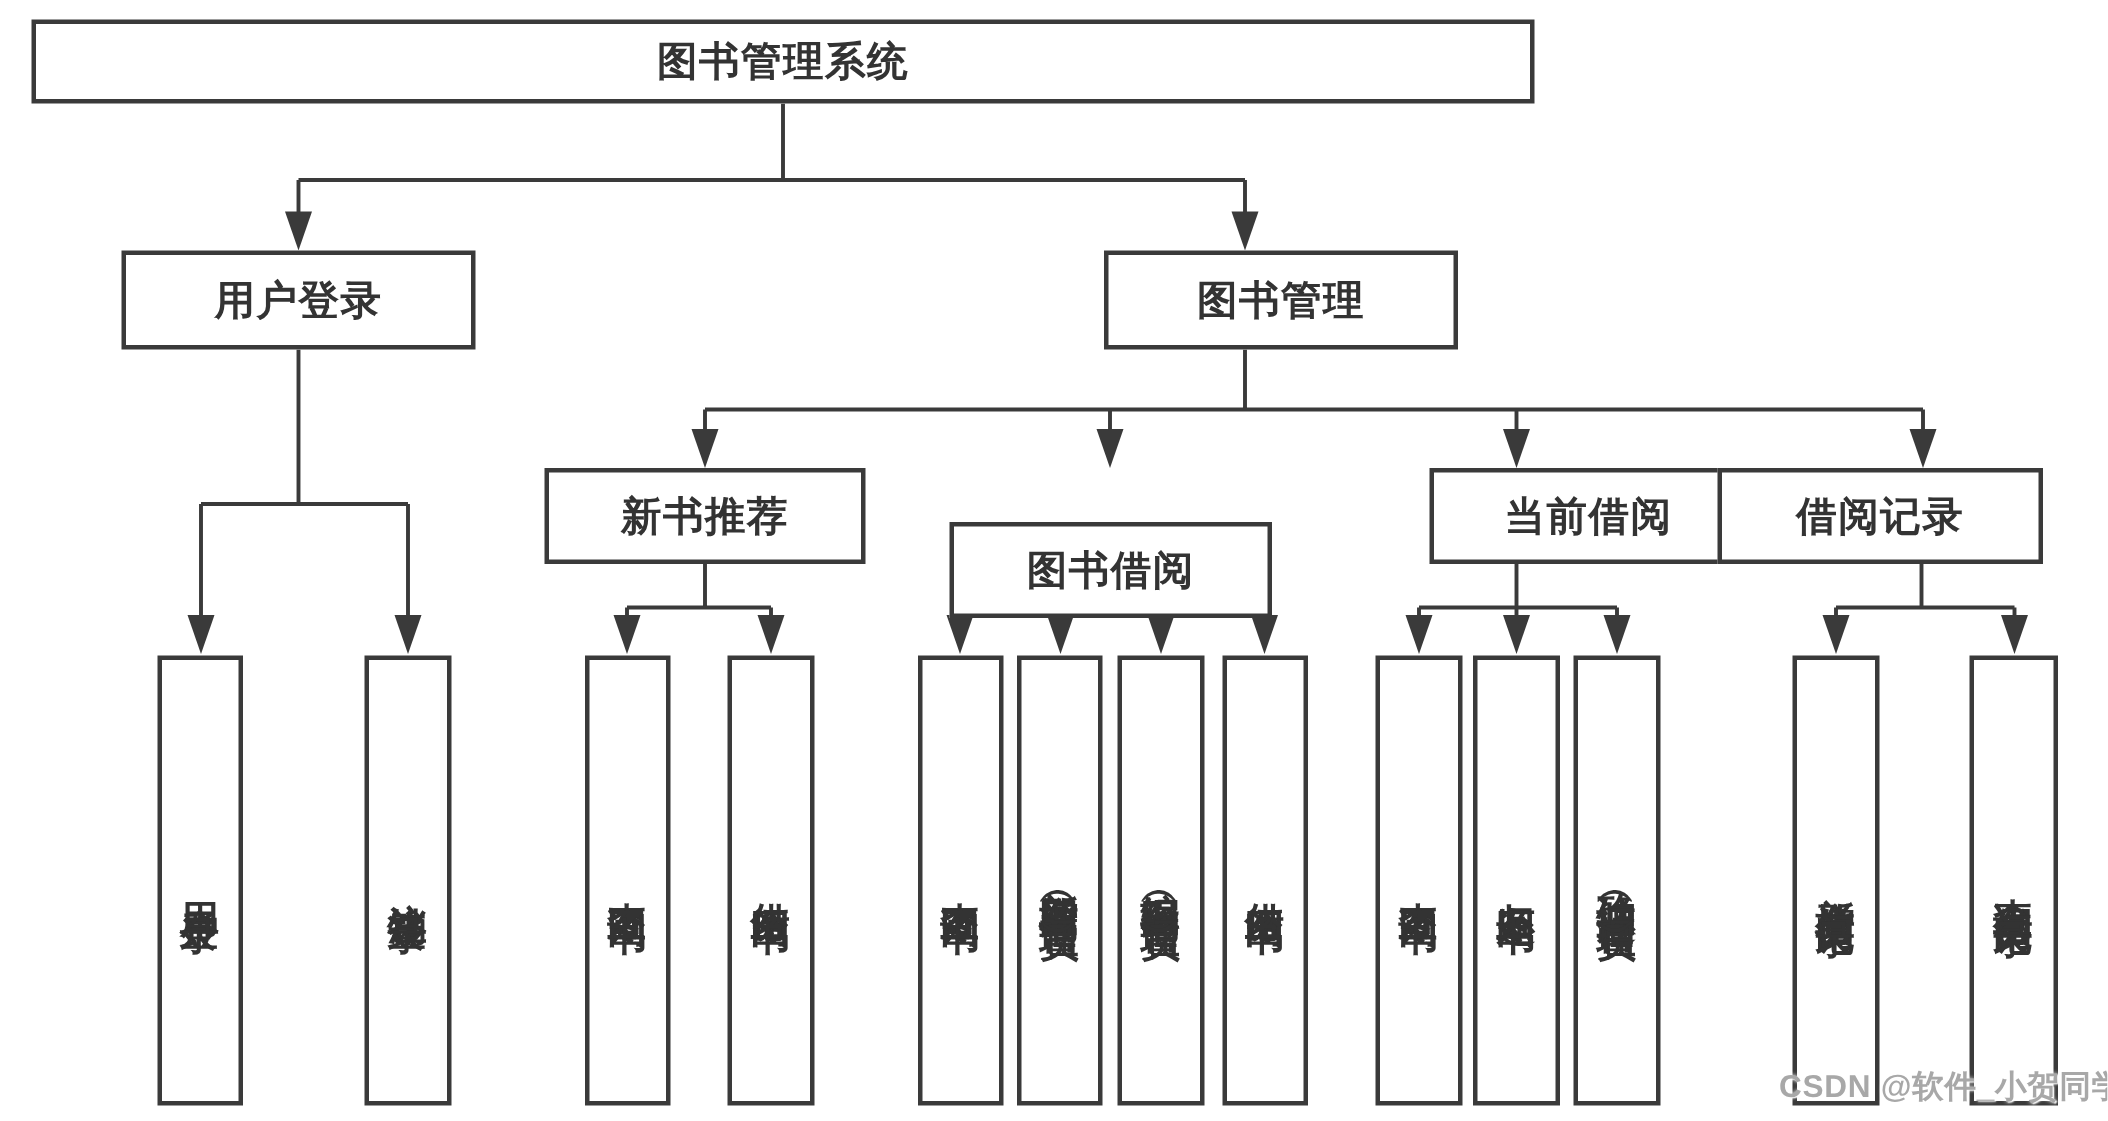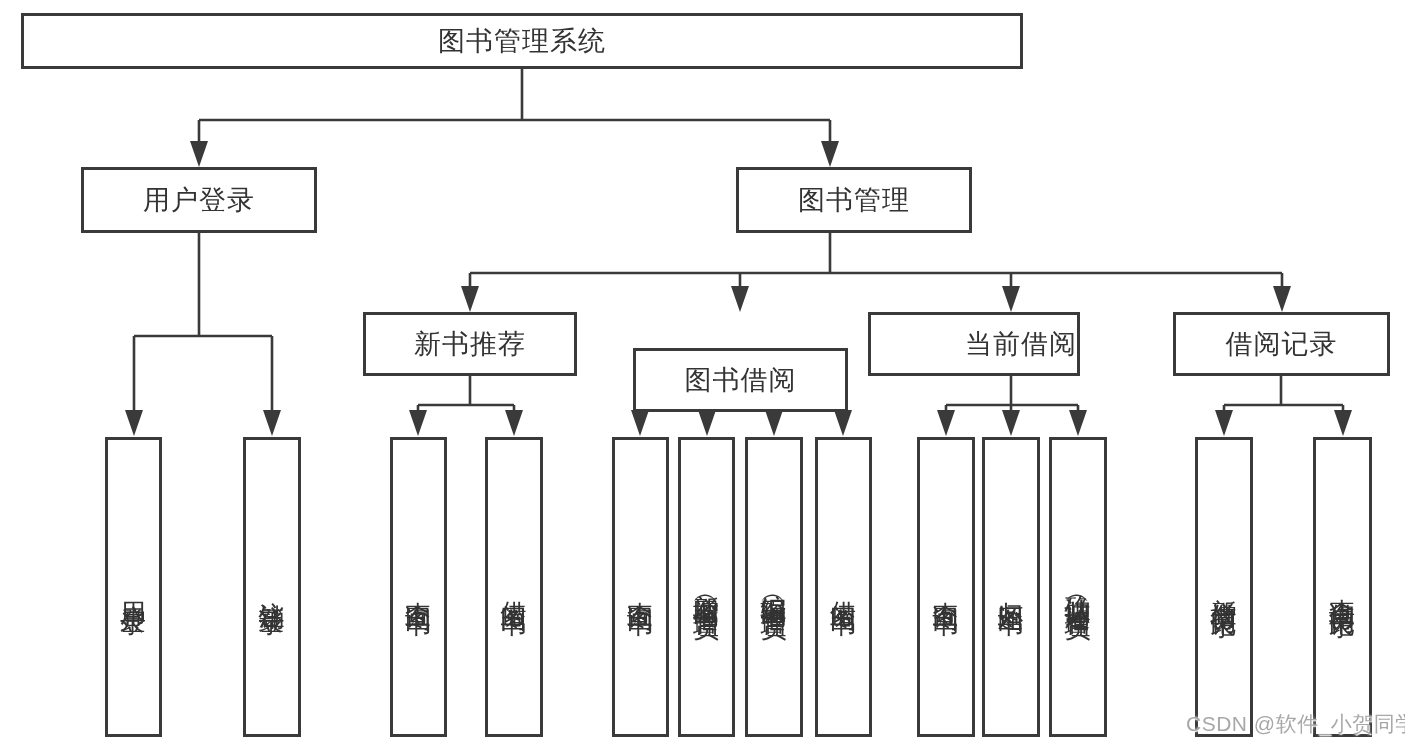--- a/index.html
+++ b/index.html
@@ -13,20 +13,21 @@
     padding: 0;
     background: var(--background);
   }
   .canvas {
     position: relative;
     width: 1405px;
     height: 747px;
     background: var(--background);
     overflow: hidden;
     font-family: "Liberation Sans", "DejaVu Sans", sans-serif;
+    font-weight: bold;
   }
   .connector {
     position: absolute;
     left: 0; top: 0;
     width: 1405px;
     height: 747px;
     z-index: 1;
   }
   .connector path {
     stroke: var(--line);
@@ -124,24 +125,24 @@
   <div class="box" style="left:712px; top:167px; width:236px; height:66px;margin-left:24px;">
     <span>图书管理</span>
   </div>
 
   <div class="box" style="left:363px; top:312px; width:214px; height:64px;">
     <span>新书推荐</span>
   </div>
   <div class="box" style="left:633px; top:312px; width:215px; height:64px;margin-top:36px;">
     <span>图书借阅</span>
   </div>
-  <div class="box" style="left:868px; top:312px; width:212px; height:64px;justify-content:flex-end;">
+  <div class="box" style="left:953px; top:312px; width:212px; height:64px;">
     <span>当前借阅</span>
   </div>
-  <div class="box" style="left:1173px; top:312px; width:217px; height:64px;">
+  <div class="box" style="left:1145px; top:312px; width:217px; height:64px;">
     <span>借阅记录</span>
   </div>
 
   <div class="box leaf" style="left:105px; width:57px;">
     <span class="vtext">用户登录</span>
   </div>
   <div class="box leaf" style="left:243px; width:58px;">
     <span class="vtext">注销登录</span>
   </div>
 

